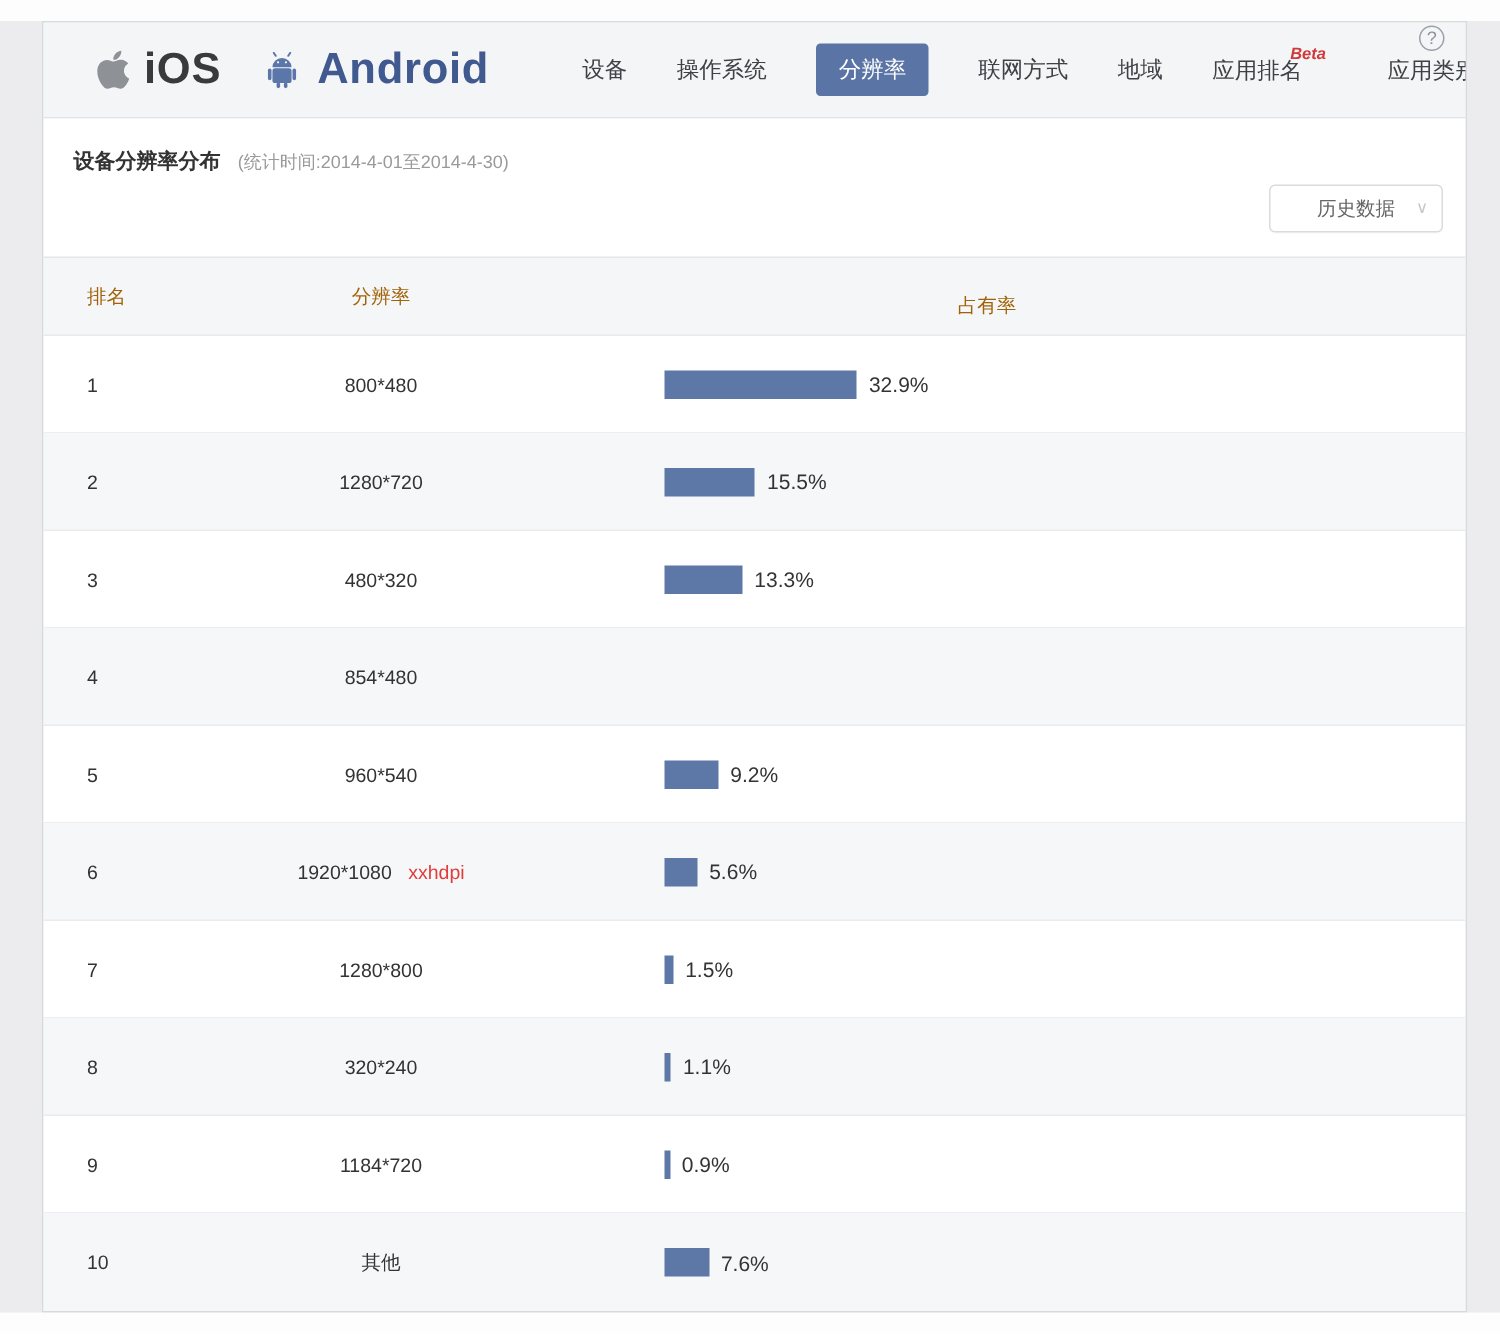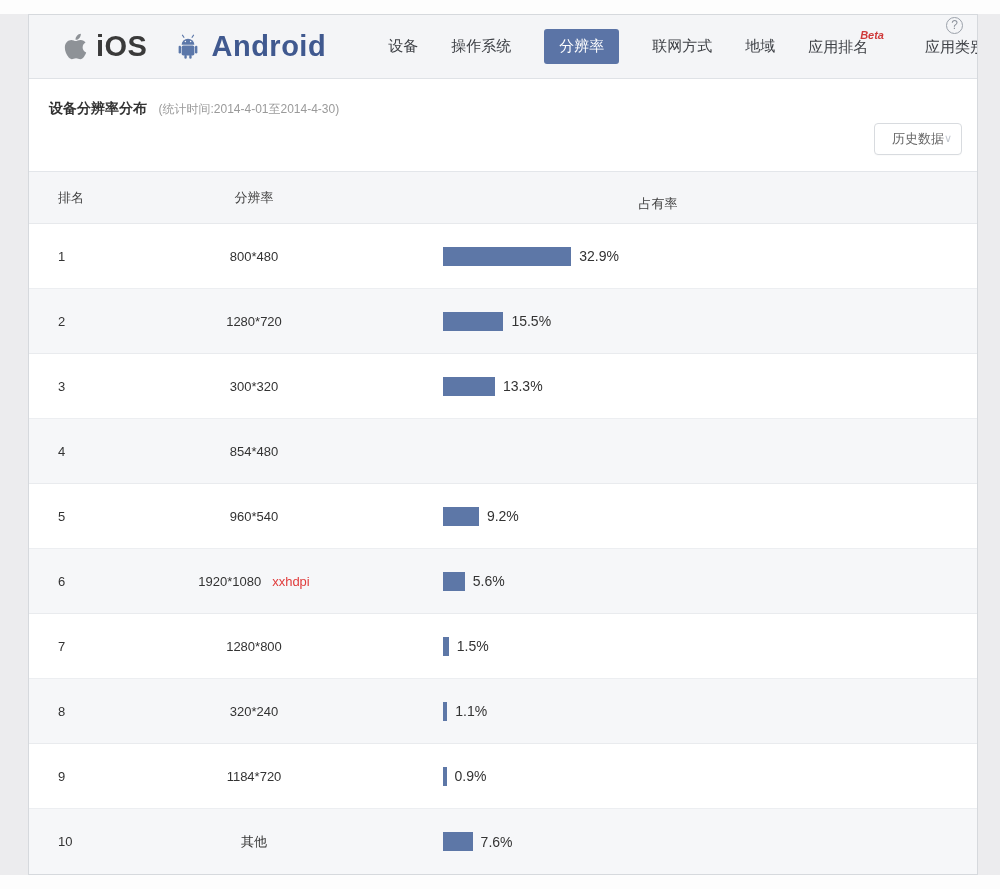--- a/index.html
+++ b/index.html
@@ -21,26 +21,26 @@
   .navitems { display:flex; align-items:center; }
   .navitem { position:relative; font-size:15px; color:#3e4146; margin-right:33px; cursor:pointer; white-space:nowrap; }
   .navitem.active { background:#5b74a6; color:#fff; padding:8px 15px; border-radius:3px; }
   .beta { position:relative; top:-7px; left:-8px; color:#cf3a3a; font-size:11px; font-style:italic; font-weight:bold; letter-spacing:0; }
   .help { position:absolute; top:2px; right:14px; width:17px; height:17px; border:1px solid #9ba1aa; border-radius:50%; color:#8d939c; font-size:12px; line-height:15px; text-align:center; cursor:pointer; background:transparent; }
 
   
   .section-head { position:relative; height:93px; background:#fff; border-bottom:1px solid #e3e6ea; padding:20px 0 0 20px; }
   .sec-title { display:inline-block; font-size:14px; font-weight:bold; color:#333; }
   .sec-sub { display:inline-block; font-size:12px; color:#9a9a9a; margin-left:7px; }
-  .dropdown { position:absolute; right:15px; top:44px; width:88px; height:32px; background:#fff; border:1px solid #d8dbdf; border-radius:4px; display:flex; align-items:center; justify-content:center; cursor:pointer; box-shadow:0 1px 1px rgba(0,0,0,.02); }
+  .dropdown { position:absolute; right:15px; top:44px; width:116px; height:32px; background:#fff; border:1px solid #d8dbdf; border-radius:4px; display:flex; align-items:center; justify-content:center; cursor:pointer; box-shadow:0 1px 1px rgba(0,0,0,.02); }
   .dropdown .dd-label { font-size:13px; color:#666; }
   .dropdown .dd-caret { position:absolute; right:9px; top:8px; font-size:11px; color:#c3c8cf; }
 
   
-  .thead { display:flex; height:52px; align-items:center; background:#f5f6f8; border-bottom:1px solid #e7e9ec; font-size:13px; color:#404040; }
+  .thead { display:flex; height:52px; align-items:center; background:#f5f6f8; border-bottom:1px solid #e7e9ec; font-size:13px; color:#a16207; }
   .col-rank { width:110px; padding-left:29px; }
   .col-res  { width:230px; text-align:center; }
   .col-share{ flex:1; }
   .thead .col-share { text-align:center; padding-right:30px;margin-top:12px; }
   .trow { display:flex; height:65px; align-items:center; background:#fff; border-bottom:1px solid #eceef1; font-size:13px; color:#333; }
   .trow:nth-child(even) { background:#f6f7f9; border-bottom-color:#e9ebee; }
   .trow:last-child { border-bottom:none; }
   .res-tag { color:#e03c3c; font-size:13px; margin-left:11px; }
   .sharewrap { display:flex; align-items:center; padding-left:74px; }
   .bar { height:19px; background:#5d77a7; flex:none; }
@@ -125,21 +125,21 @@
     <div class="trow">
       <div class="col-rank">2</div>
       <div class="col-res">1280*720</div>
       <div class="col-share sharewrap">
           <span class="bar" style="width: 60.4px; background: rgb(93, 119, 167);"></span>
           <span class="pct">15.5%</span>
         </div>
     </div>
     <div class="trow">
       <div class="col-rank">3</div>
-      <div class="col-res">300*320</div>
+      <div class="col-res">480*320</div>
       <div class="col-share sharewrap">
           <span class="bar" style="width: 51.9px; background: rgb(93, 119, 167);"></span>
           <span class="pct">13.3%</span>
         </div>
     </div>
     <div class="trow">
       <div class="col-rank">4</div>
       <div class="col-res">854*480</div>
     </div>
     <div class="trow">

